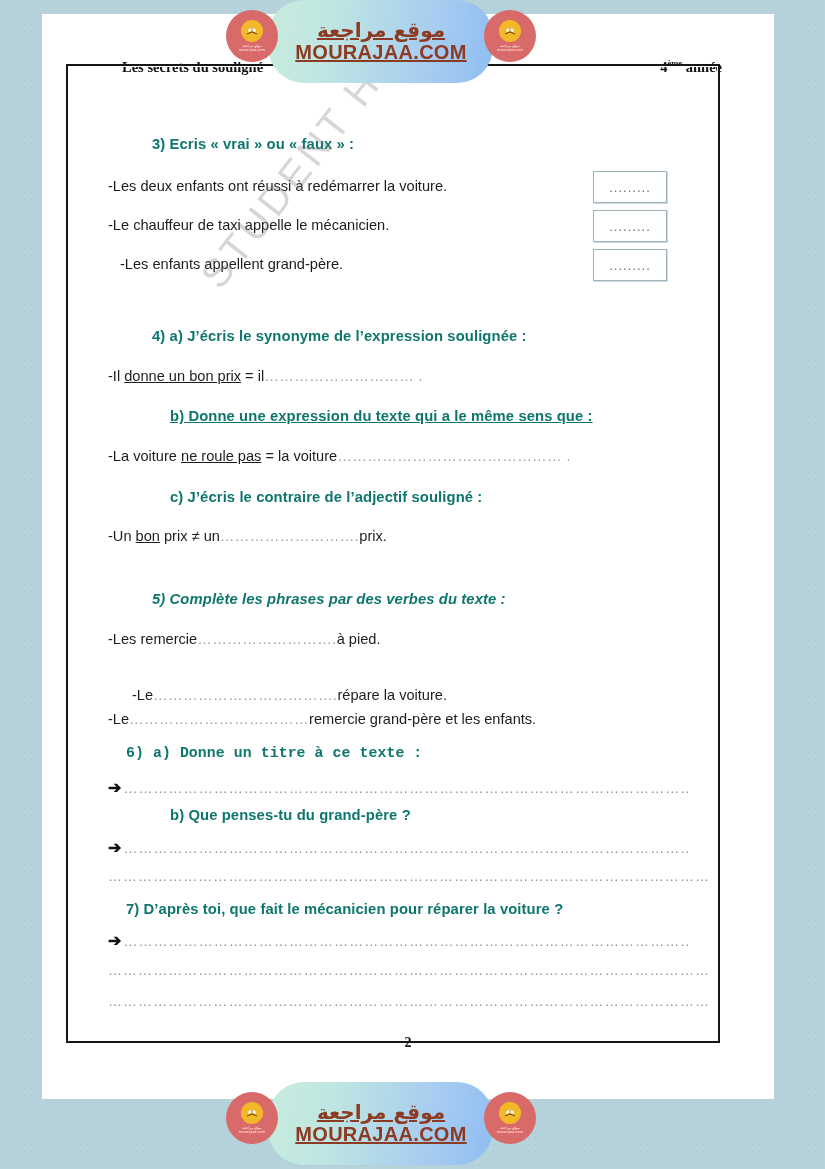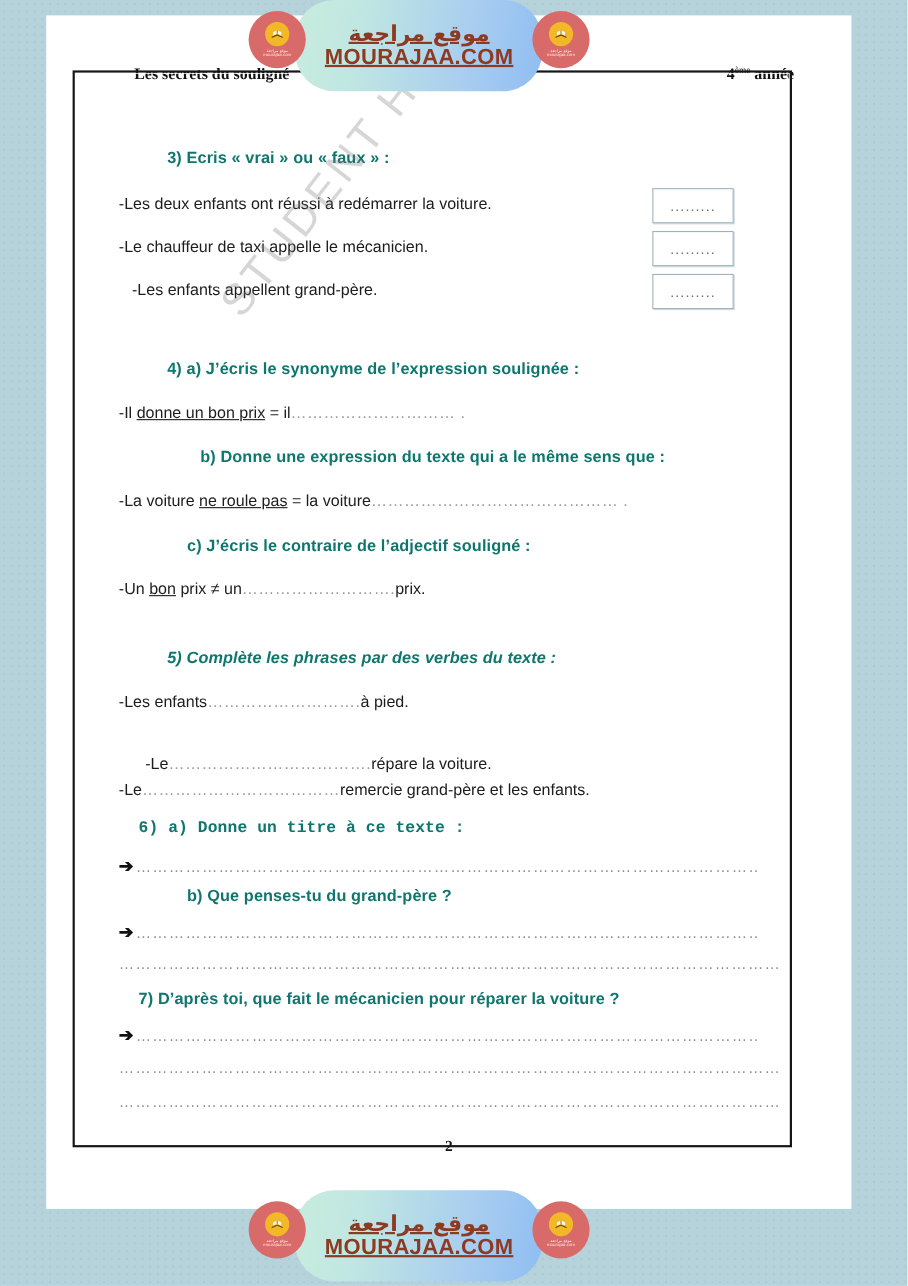--- a/index.html
+++ b/index.html
@@ -54,21 +54,21 @@
     display: flex;
     justify-content: space-between;
     align-items: flex-end;
     font-family: "Liberation Serif", serif;
     font-weight: bold;
     font-size: 14.5px;
     color: #131313;
   }
   .doc-header .right sup {
     font-size: 8.5px;
-    font-weight: normal;
+    font-weight: bold;
   }
 
   
   .sheet-body {
     position: absolute;
     left: 66px;
     top: 66px;
     width: 600px;
     color: #1d1d1d;
     font-size: 14.6px;
@@ -266,36 +266,36 @@
     <div class="answer-box" style="top:169px; left:485px;">
       <span>.........</span>
     </div>
 
     <div class="q-head indent-1" style="position:absolute; top:248px; left:0;">4)  a) J’écris le synonyme de l’expression soulignée :</div>
 
     <div class="line" style="position:absolute; top:288px; left:0;">
       <span>-Il </span><span class="u">donne un bon prix</span><span> = il</span><span class="dots">…………………………  .</span>
     </div>
 
-    <div class="q-head indent-2" style="position:absolute; top:328px; left:12px;">b) Donne une expression du texte qui a le même sens que :</div>
+    <div class="q-head indent-2" style="position:absolute; top:328px; left:0;text-decoration:underline;">b) Donne une expression du texte qui a le même sens que :</div>
 
     <div class="line" style="position:absolute; top:368px; left:0;">
       <span>-La voiture </span><span class="u">ne roule pas</span><span> = la voiture</span><span class="dots">………………………………………  .</span>
     </div>
 
     <div class="q-head indent-2" style="position:absolute; top:409px; left:0;">c) J’écris le contraire de l’adjectif souligné :</div>
 
     <div class="line" style="position:absolute; top:448px; left:0;">
       <span>-Un </span><span class="u">bon</span><span> prix ≠ un</span><span class="dots">……………………….</span><span>prix.</span>
     </div>
 
     <div class="q-head indent-1" style="position:absolute; top:511px; left:0;font-style:italic;">5)  Complète les phrases par des verbes du texte :</div>
 
     <div class="line" style="position:absolute; top:551px; left:0;">
-      <span>-Les enfants</span><span class="dots">……………………….</span><span>à pied.</span>
+      <span>-Les remercie</span><span class="dots">……………………….</span><span>à pied.</span>
     </div>
 
     <div class="line" style="position:absolute; top:607px; left:0;margin-left:24px;">
       <span>-Le</span><span class="dots">……………………………….</span><span>répare la voiture.</span>
     </div>
 
     <div class="line" style="position:absolute; top:631px; left:0;">
       <span>-Le</span><span class="dots">………………………………</span><span>remercie grand-père et les enfants.</span>
     </div>
 

